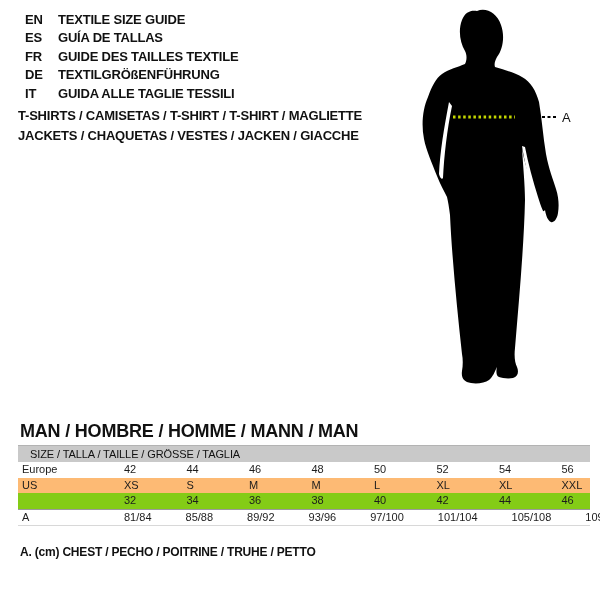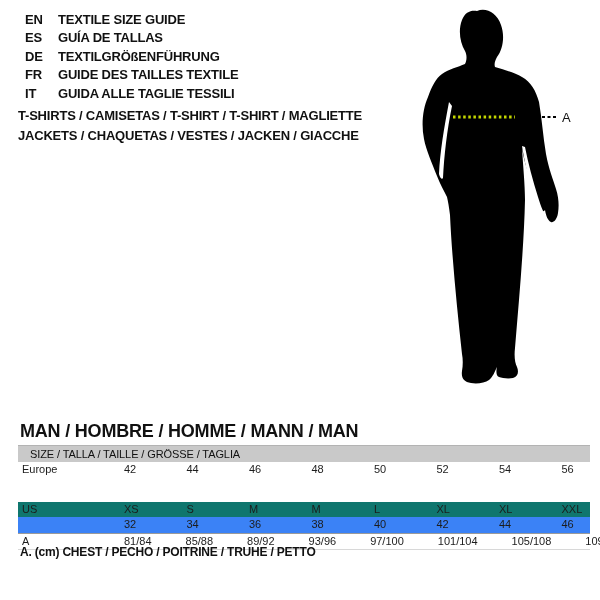--- a/index.html
+++ b/index.html
@@ -26,46 +26,46 @@
   .size-table { position:absolute; left:18px; top:445px; width:572px;
                 border-top:1px solid #b3b3b3; border-bottom:1px solid #d8d8d8;
                 font-size:11px; color:#1c1c1c; }
   .t-header { background:#c9c9c9; height:16px; line-height:16px;
               padding-left:12px; letter-spacing:-0.1px; color:#111; }
   .t-row { display:grid; grid-template-columns:72px repeat(8,1fr);
            height:15.5px; line-height:15.5px;gap:34px; }
   .t-row .cell { text-align:left; }
   .t-row .label { text-align:left; padding-left:4px; }
   .row-europe { background:#ffffff; }
-  .row-us     { background:#0f766e;margin-top:24px; }
-  .row-uk     { background:#3b82f6; }
+  .row-us     { background:#fdba74; }
+  .row-uk     { background:#84cc16; }
   .row-a      { background:#ffffff; border-top:1px solid #9a9a9a; }
   
   .footnote { position:absolute; left:20px; top:545px; font-size:12px;
               font-weight:bold; letter-spacing:-0.2px; }
 </style>
 </head>
 <body>
 
 <div class="lang-list">
   <div class="lang-row">
     <span class="lang-code">EN</span>
     <span class="lang-label">TEXTILE SIZE GUIDE</span>
   </div>
   <div class="lang-row">
     <span class="lang-code">ES</span>
     <span class="lang-label">GUÍA DE TALLAS</span>
   </div>
   <div class="lang-row">
+    <span class="lang-code">FR</span>
+    <span class="lang-label">GUIDE DES TAILLES TEXTILE</span>
+  </div>
+  <div class="lang-row">
     <span class="lang-code">DE</span>
     <span class="lang-label">TEXTILGRÖßENFÜHRUNG</span>
-  </div>
-  <div class="lang-row">
-    <span class="lang-code">FR</span>
-    <span class="lang-label">GUIDE DES TAILLES TEXTILE</span>
   </div>
   <div class="lang-row">
     <span class="lang-code">IT</span>
     <span class="lang-label">GUIDA ALLE TAGLIE TESSILI</span>
   </div>
 </div>
 
 <div class="categories">
   <div>T-SHIRTS / CAMISETAS / T-SHIRT / T-SHIRT / MAGLIETTE</div>
   <div>JACKETS / CHAQUETAS / VESTES / JACKEN / GIACCHE</div>

